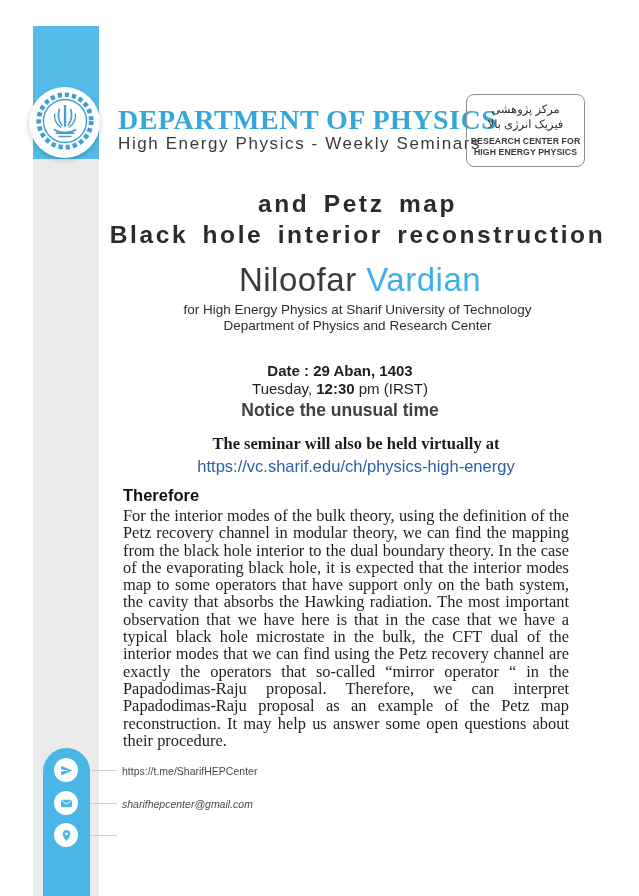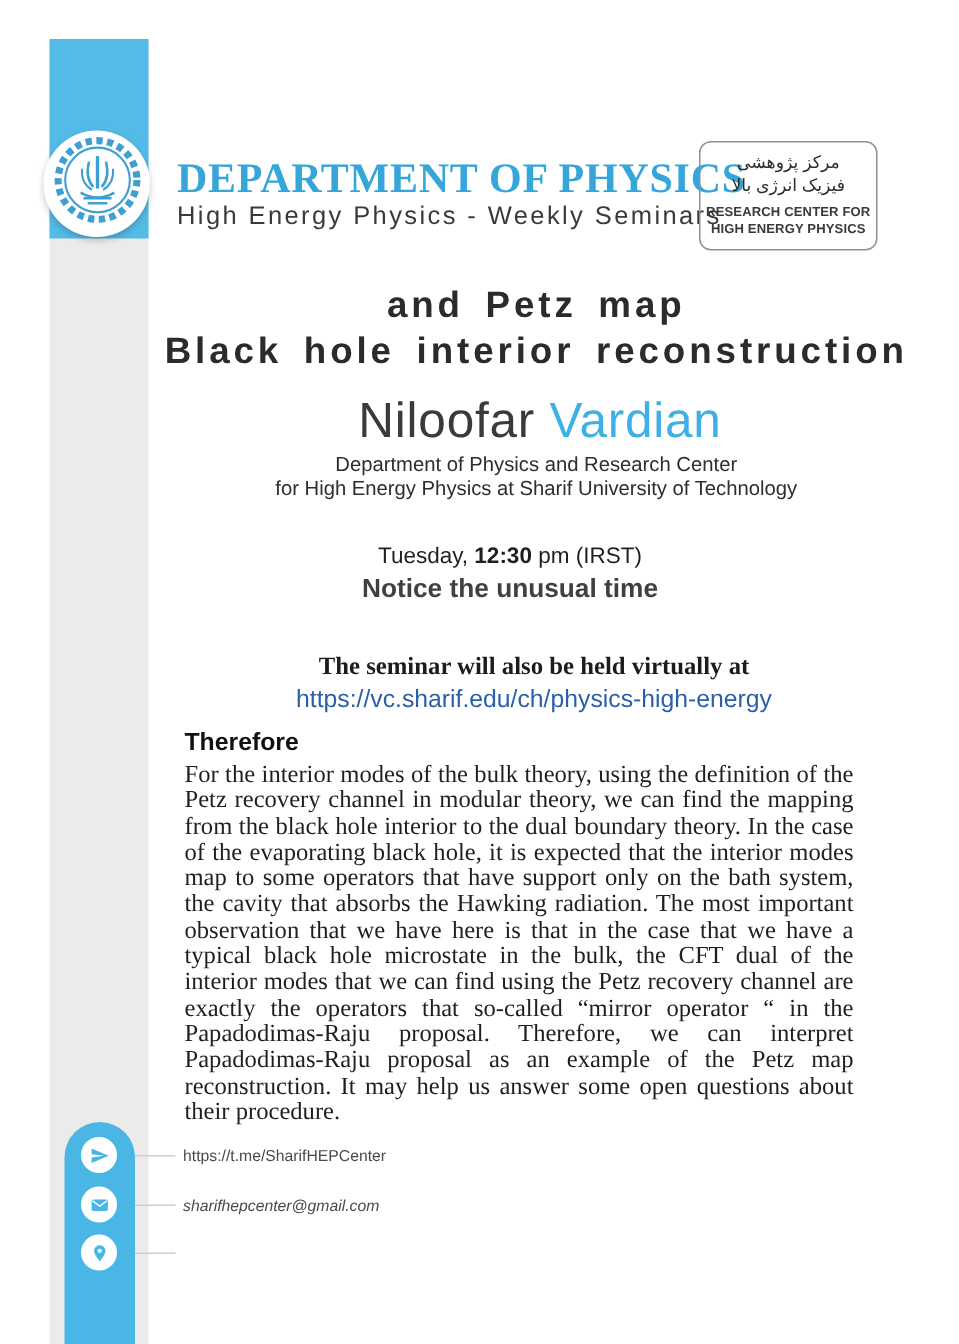--- a/index.html
+++ b/index.html
@@ -244,25 +244,26 @@
 
   <div class="talk-title">
     <div>and Petz map</div>
     <div>Black hole interior reconstruction</div>
   </div>
 
   <div class="speaker">
     <span class="first">Niloofar </span><span class="last"> Vardian</span>
   </div>
   <div class="affiliation">
+    <div>for High Energy Physics at Sharif University of Technology</div>
     <div>Department of Physics and Research Center</div>
-    <div>for High Energy Physics at Sharif University of Technology</div>
   </div>
 
   <div class="date-block">
+    <div class="date-line1">Date : 29 Aban, 1403</div>
     <div class="date-line2"><span>Tuesday, </span><b>12:30</b><span> pm (IRST)</span></div>
     <div class="notice">Notice the unusual time</div>
   </div>
 
   <div class="virtual-block">
     <div class="virtual-text">The seminar will also be held virtually at</div>
     <a class="virtual-link" href="#">https://vc.sharif.edu/ch/physics-high-energy</a>
   </div>
 
   <div class="abstract-heading">Therefore</div>

